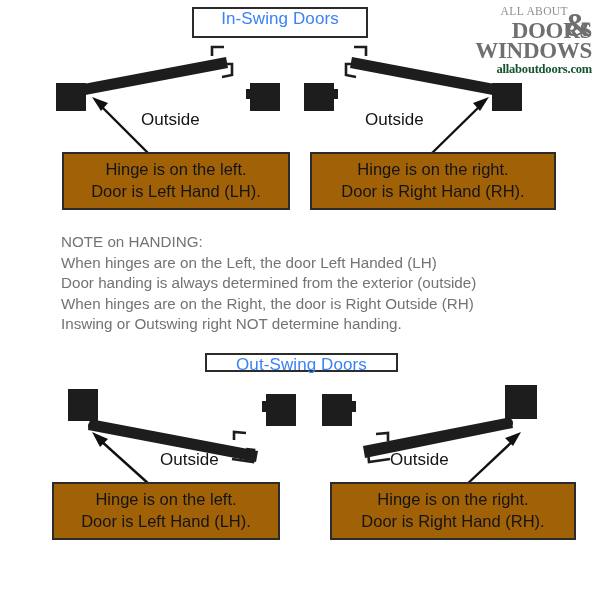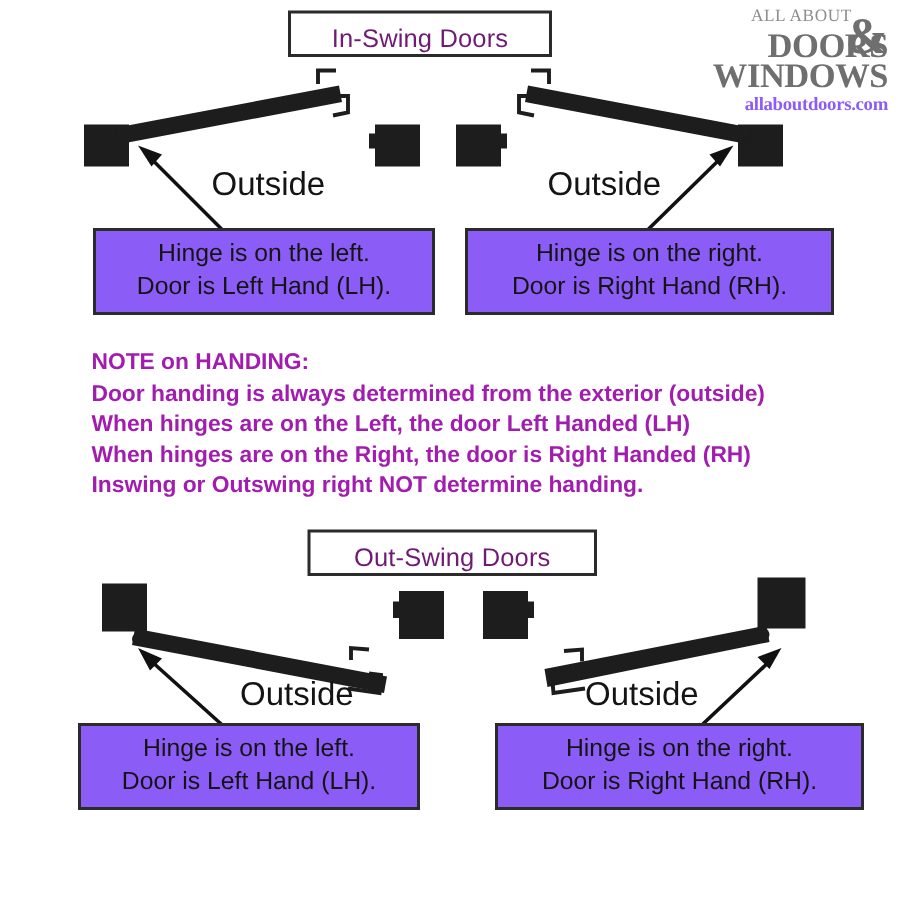--- a/index.html
+++ b/index.html
@@ -16,57 +16,56 @@
     color: #1a1a1a;
     overflow: hidden;
   }
   .abs { position: absolute; }
 
   
   .title-box {
     border: 2px solid #2b2b2b;
     background: #ffffff;
     display: flex;
-    align-items: flex-end;
+    align-items: flex-start;
     justify-content: center;
     font-size: 17px;
-    color: #701a75;
+    color: #3b82f6;
     letter-spacing: .1px;
     box-sizing: border-box;
   }
 
   
   .caption-box {
     border: 2px solid #2b2b2b;
-    background: #8b5cf6;
+    background: #a16207;
     box-sizing: border-box;
     display: flex;
     flex-direction: column;
     align-items: center;
     justify-content: center;
     line-height: 1.32;
     font-size: 16.5px;
     color: #141414;
   }
   .caption-box .line { white-space: nowrap; }
 
   
   .outside-label {
-    font-size: 22px;
+    font-size: 17px;
     color: #141414;
     white-space: nowrap;
   }
 
   
   .note-block {
-    color: #a21caf;
+    color: #737373;
     font-size: 15.2px;
     line-height: 20.6px;
     white-space: nowrap;
-    font-weight: bold;
   }
 
   
   .logo {
     text-align: right;
     line-height: 1;
     font-family: "Liberation Serif", serif;
   }
   .logo .l1 {
     font-size: 11.5px;
@@ -89,21 +88,21 @@
     right: 0px;
     top: 2px;
     font-size: 34px;
     font-weight: bold;
     color: #6f6f6f;
     font-family: "Liberation Serif", serif;
   }
   .logo .l4 {
     font-size: 12.5px;
     font-weight: bold;
-    color: #8b5cf6;
+    color: #14532d;
     display: block;
     margin-top: 1px;
     letter-spacing: -.2px;
   }
   svg { display: block; }
 </style>
 </head>
 <body>
 
 <div id="page">
@@ -166,27 +165,27 @@
     <div class="line">Door is Left Hand (LH).</div>
   </div>
 
   <div class="abs caption-box" style="left:310px; top:152px; width:246px; height:58px;">
     <div class="line">Hinge is on the right.</div>
     <div class="line">Door is Right Hand (RH).</div>
   </div>
 
   <div class="abs note-block" style="left:61px; top:232px;">
     <div>NOTE on HANDING:</div>
+    <div>When hinges are on the Left, the door Left Handed (LH)</div>
     <div>Door handing is always determined from the exterior (outside)</div>
-    <div>When hinges are on the Left, the door Left Handed (LH)</div>
-    <div>When hinges are on the Right, the door is Right Handed (RH)</div>
+    <div>When hinges are on the Right, the door is Right Outside (RH)</div>
     <div>Inswing or Outswing right NOT determine handing.</div>
   </div>
 
-  <div class="abs title-box" style="left:205px; top:353px; width:193px; height:31px;">
+  <div class="abs title-box" style="left:205px; top:353px; width:193px; height:19px;">
     <span>Out-Swing Doors</span>
   </div>
 
   <svg class="abs" style="left:0; top:340px;" width="600" height="260">
 
     <g>
       <rect x="68" y="49" width="30" height="32" fill="#1d1d1d"></rect>
       <rect x="90" y="56" width="6" height="8" fill="#1d1d1d"></rect>
 
       <polygon points="90,79 258,111 256,122 88,90" fill="#1d1d1d"></polygon>

